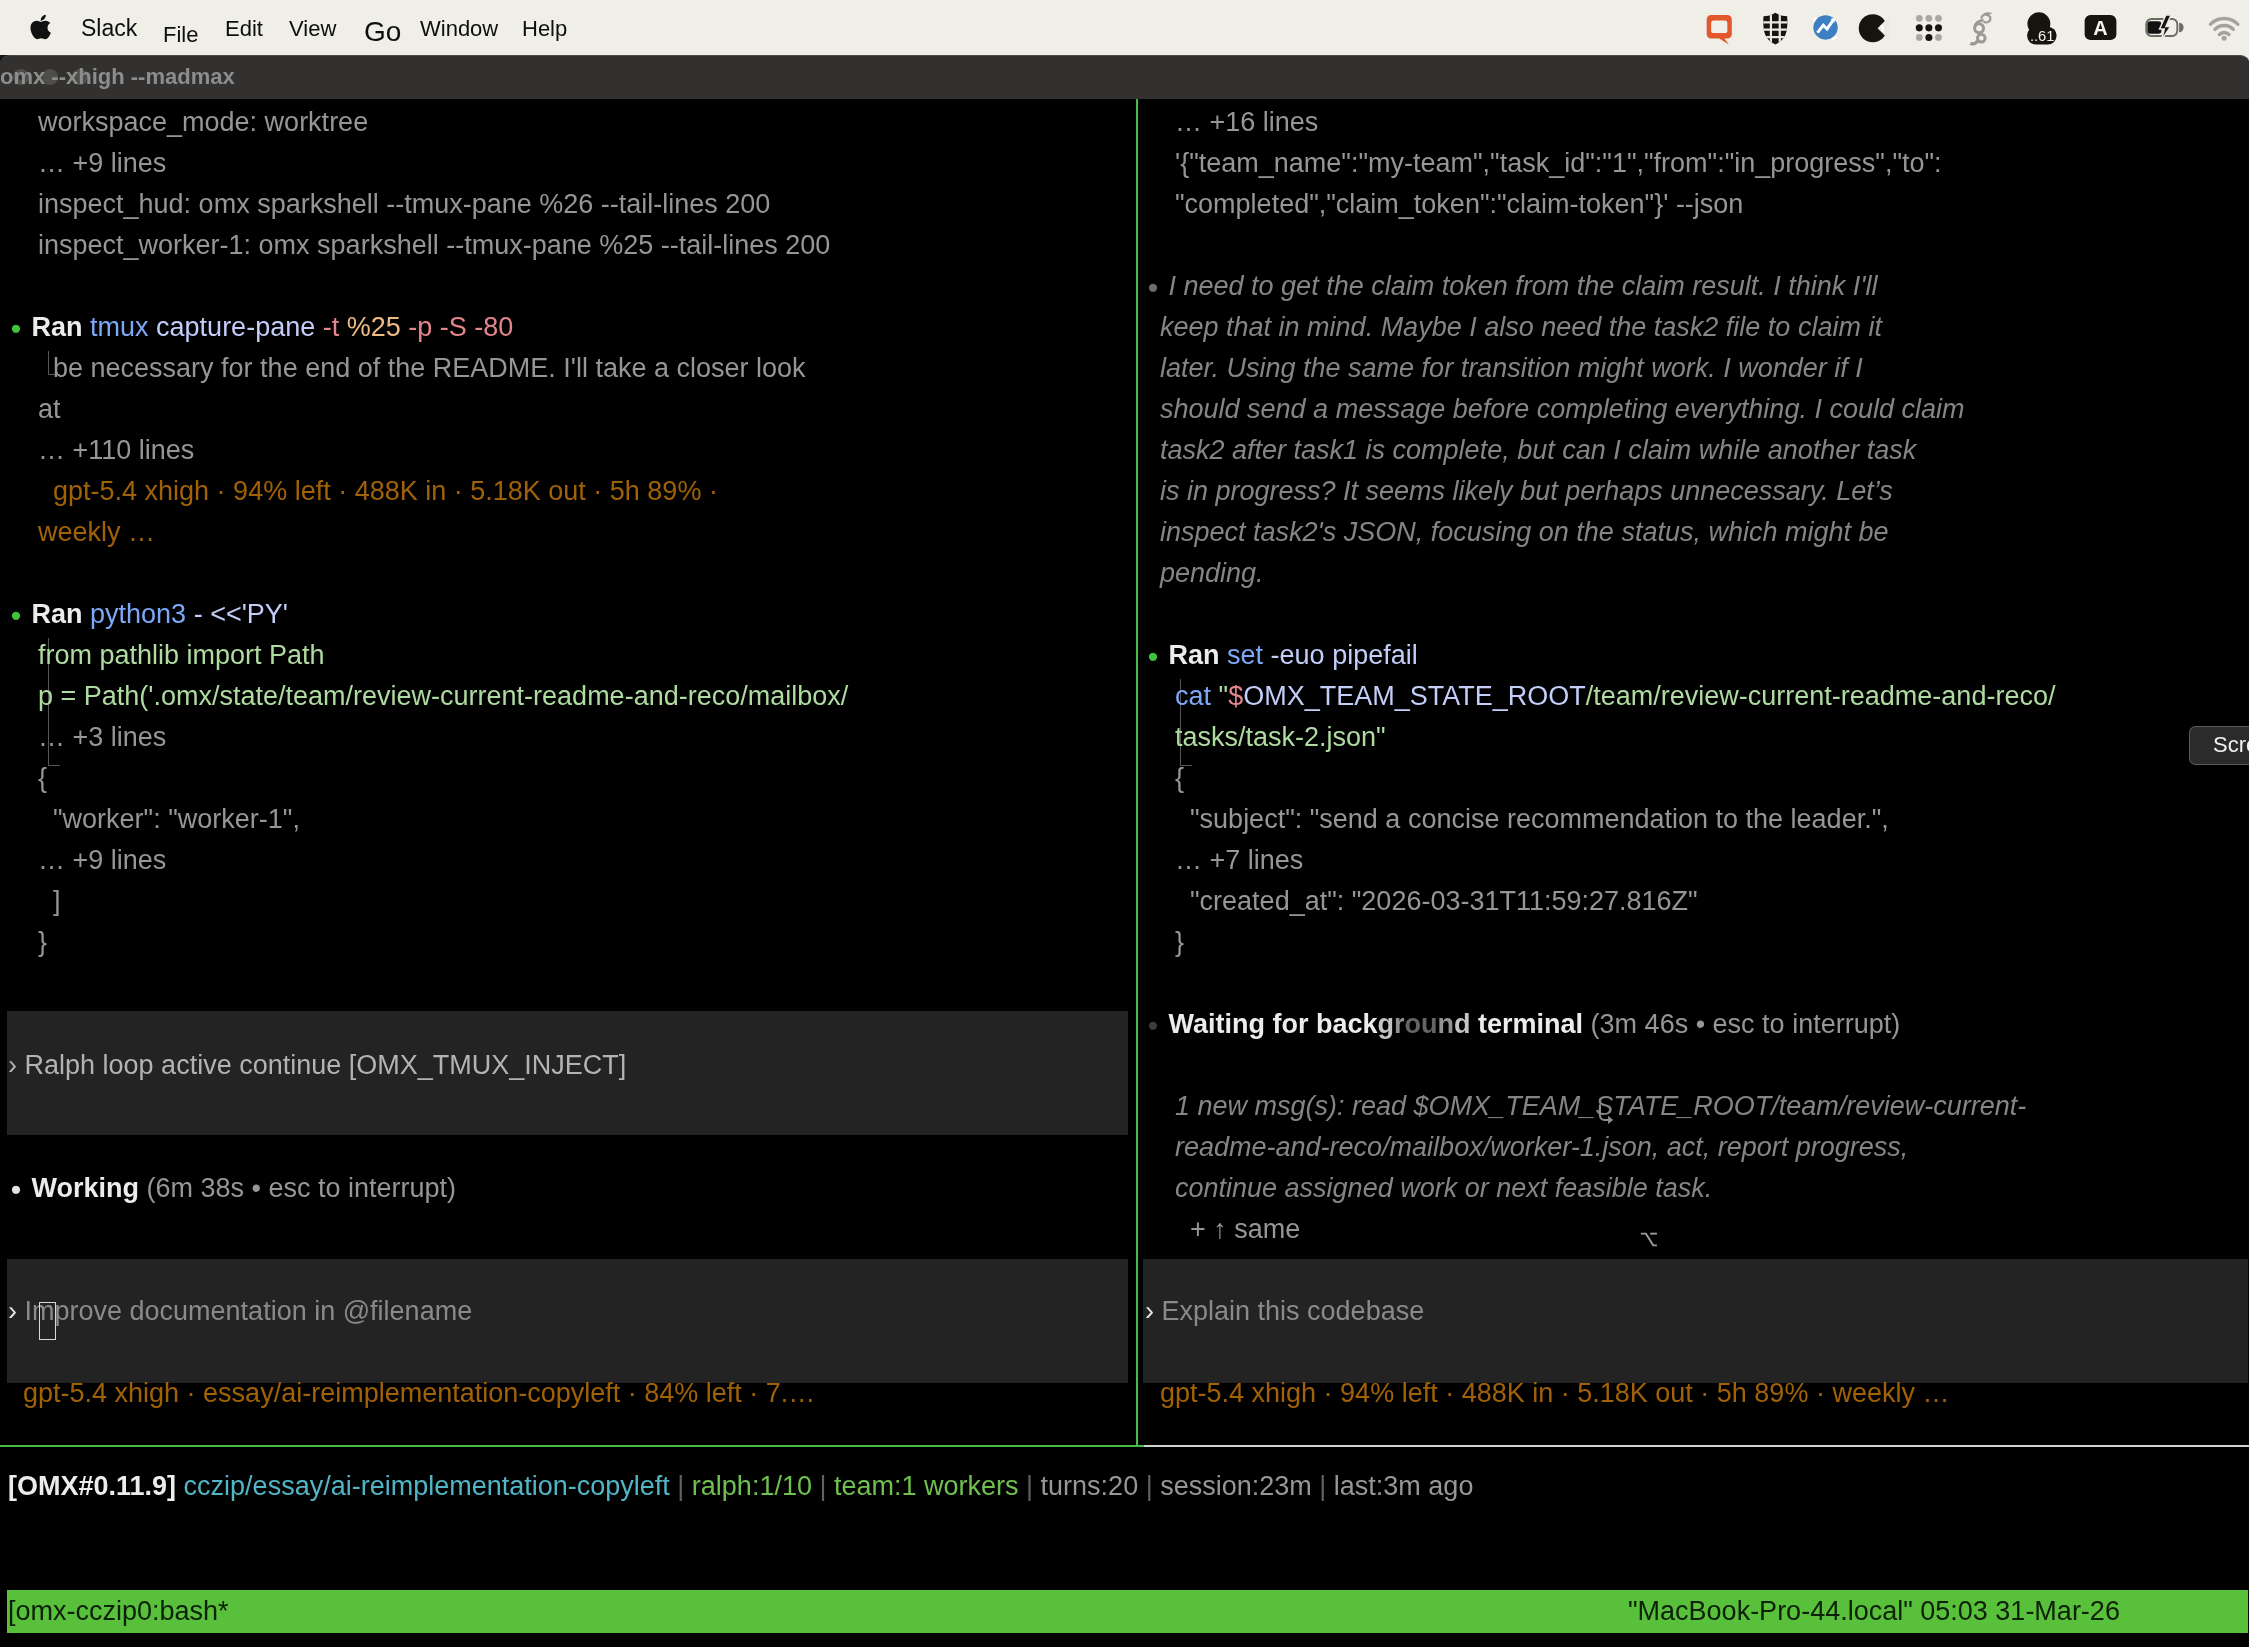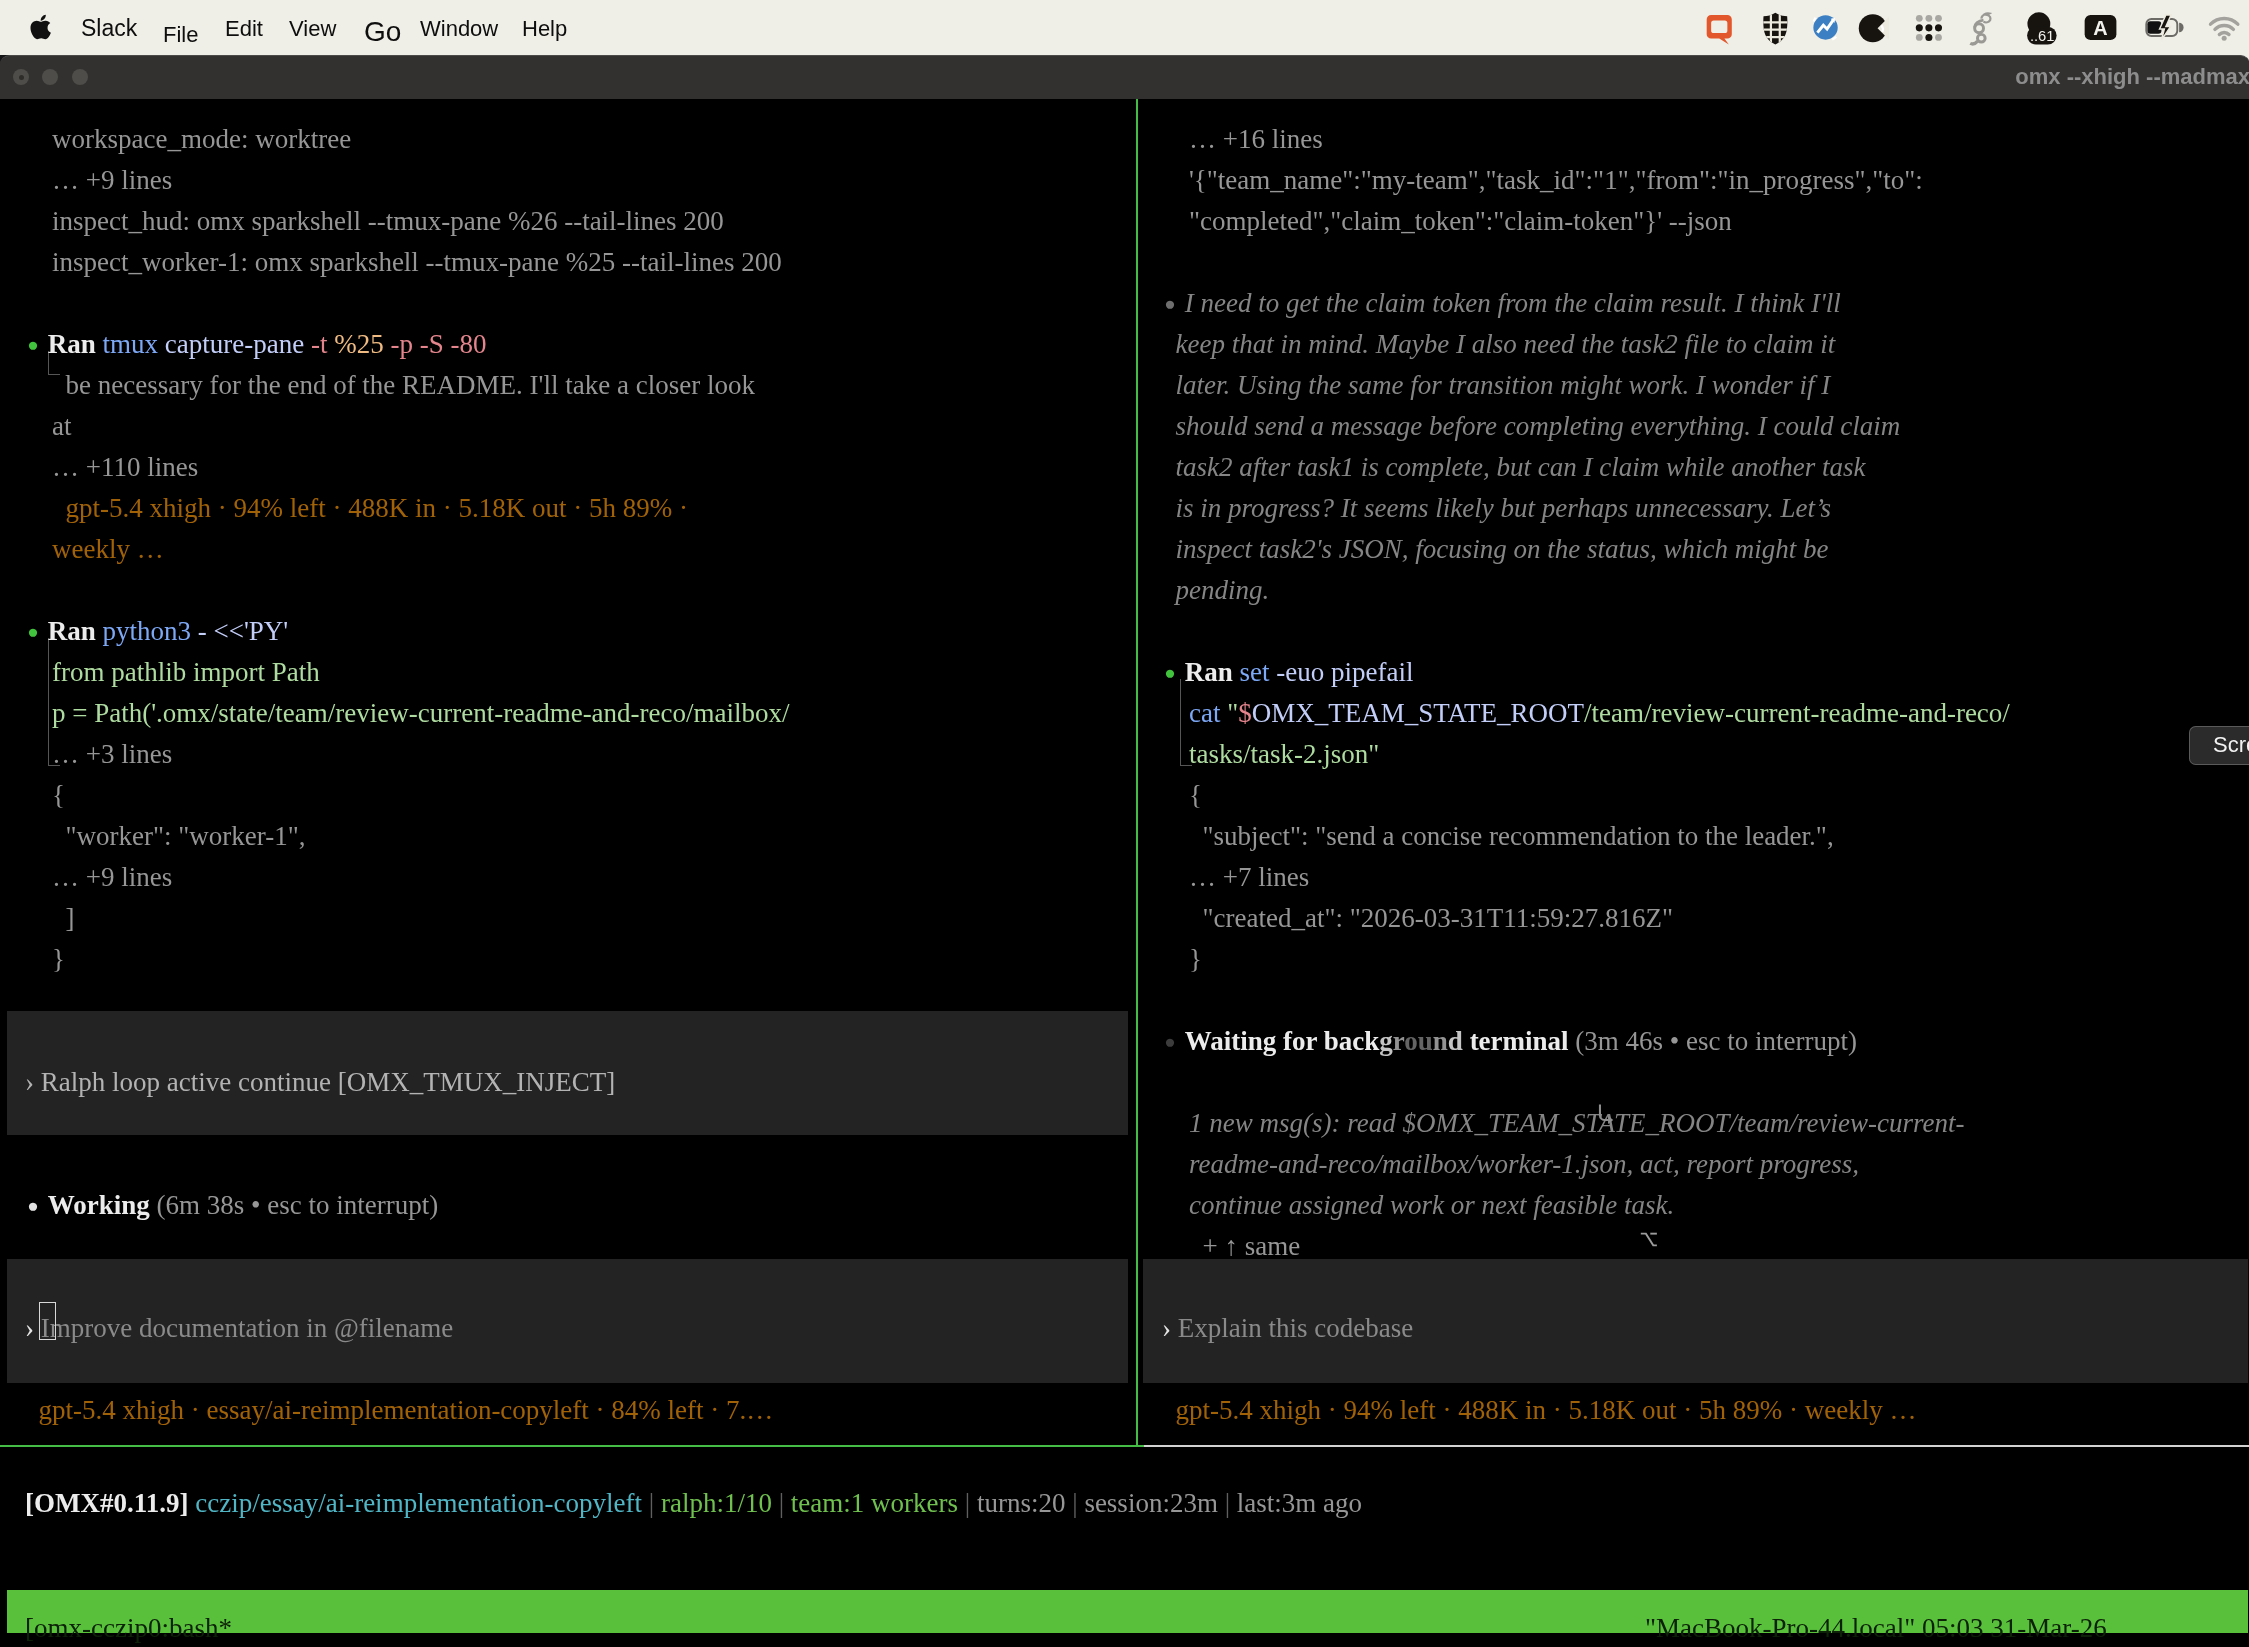--- a/index.html
+++ b/index.html
@@ -1,16 +1,16 @@
 <!DOCTYPE html>
 <html style="font-size:11.8px"><head><meta charset="utf-8"><style>
 html,body{margin:0;padding:0;width:2250px;height:1648px;background:#000;overflow:hidden}
 *{box-sizing:border-box}
 .abs{position:absolute}
-.mono{font-family:Liberation Serif, serif;font-size:27px;line-height:41px;white-space:pre;color:#969696;margin:17px}
+.mono{font-family:Liberation Sans, sans-serif;font-size:27px;line-height:41px;white-space:pre;color:#969696;margin:0}
 .sans{font-family:"Liberation Sans",sans-serif}
 .g{color:#41c33d}
 .w{color:#ececec;font-weight:bold}
 .wb{color:#e2e2e2}
 .bl{color:#7da8f6}
 .lv{color:#c2cdf8}
 .pk{color:#e4858d}
 .or{color:#f0bb83}
 .gr{color:#aedba0}
 .fg{color:#969696}
@@ -126,21 +126,21 @@
 <div class="abs sans" style="left:522px;top:15.5px;font-size:22px;color:#0e0e0e">Help</div>
 
 <div class="abs" style="left:0;top:55px;width:2250px;height:44px;background:#161616"></div>
 <div class="abs" style="left:2238px;top:55px;width:11.8px;height:11.8px;background:#efeee7"></div>
 
 <div class="abs" style="left:0;top:55px;width:2250px;height:44px;background:#323130;border-radius:9.6px 9.6px 0 0;border-top:0.7px solid #4c4b4a"></div>
 <div class="abs" style="left:12.5px;top:69px;width:16px;height:16px;border-radius:50%;background:#4e4d49"></div>
 <div class="abs" style="left:18.5px;top:75px;width:5.2px;height:5.2px;border-radius:50%;background:#2e2d2a"></div>
 <div class="abs" style="left:42px;top:69px;width:16px;height:16px;border-radius:50%;background:#4e4d49"></div>
 <div class="abs" style="left:72px;top:69px;width:16px;height:16px;border-radius:50%;background:#4e4d49"></div>
-<div class="abs sans" style="left:0;top:55px;width:2250px;height:44px;line-height:43px;text-align:right;font-size:22px;font-weight:bold;color:#8d8d8d">omx --xhigh --madmax</div>
+<div class="abs sans" style="left:0;top:55px;width:2250px;height:44px;line-height:43px;text-align:left;font-size:22px;font-weight:bold;color:#8d8d8d">omx --xhigh --madmax</div>
 
 <svg class="abs" style="left:2968;top:88" width="46" height="23.6" viewBox="0 0 62 32">
  <g stroke="#6f6b66" stroke-width="2.6" fill="none">
   <path d="M4 6 h7 l10 16 h7"></path>
   <path d="M17 6 h9"></path>
  </g>
  <g stroke="#6f6b66" stroke-width="2.4" fill="none">
   <circle cx="35" cy="8" r="3.1"></circle>
       <circle cx="46" cy="8" r="3.1"></circle>
   <circle cx="35" cy="21" r="3.1"></circle>

